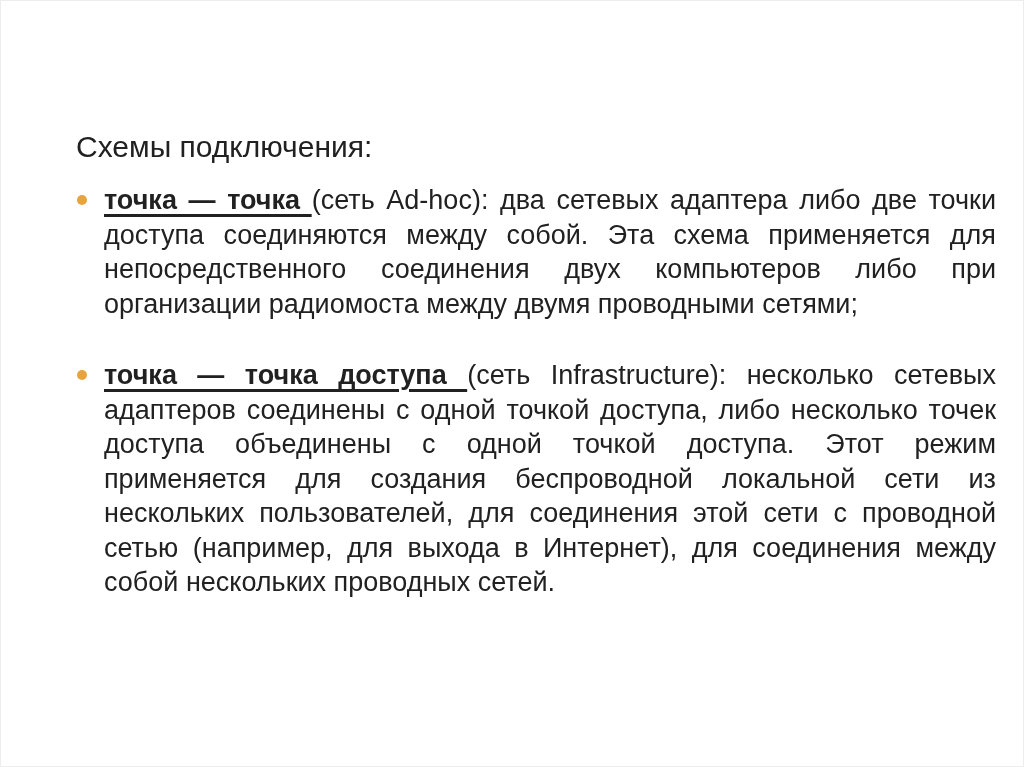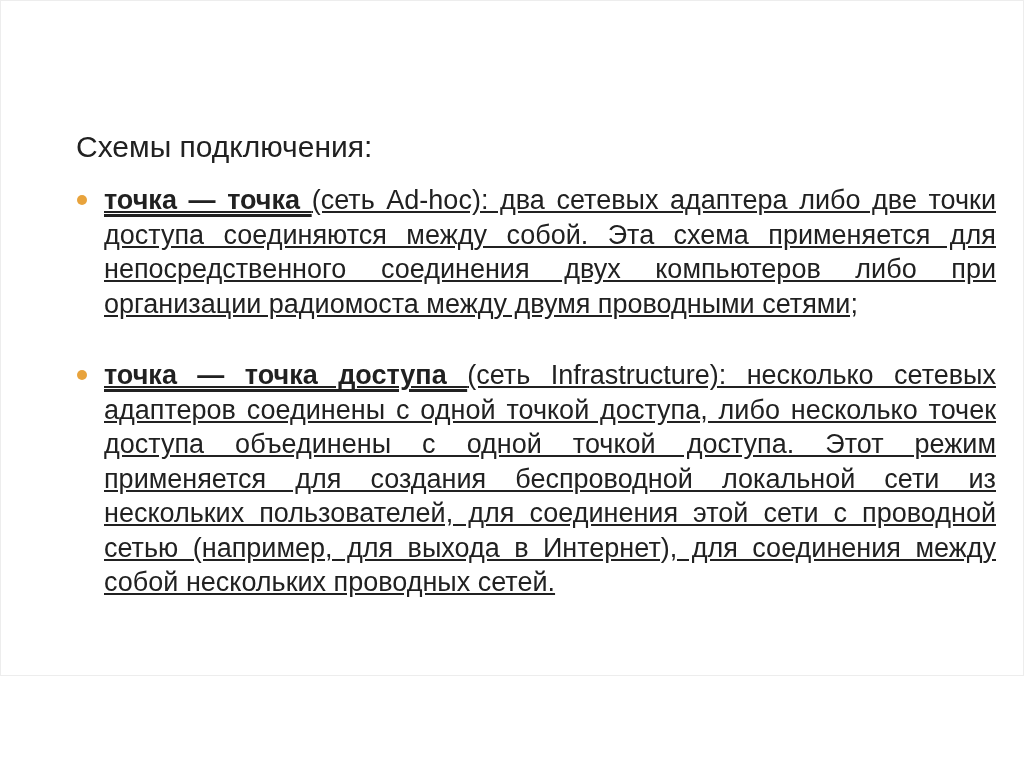--- a/index.html
+++ b/index.html
@@ -3,21 +3,21 @@
 <meta charset="utf-8">
 <style>
   html, body {
     margin: 0;
     padding: 0;
     background: #ffffff;
   }
   .slide {
     position: relative;
     width: 1024px;
-    height: 676px;
+    height: 767px;
     box-sizing: border-box;
     background: #ffffff;
     border: 1px solid #ededed;
     overflow: hidden;
     font-family: "Liberation Sans", "DejaVu Sans", sans-serif;
     color: #212121;
   }
   .content {
     position: absolute;
     left: 75px;
@@ -37,21 +37,20 @@
     margin: 0;
     padding: 0;
   }
   li.bullet {
     position: relative;
     padding-left: 28px;
     font-size: 27px;
     line-height: 34.5px;
     text-align: justify;
     color: #212121;
-    text-decoration: underline;
   }
   li.bullet + li.bullet {
     margin-top: 37px;
   }
   .dot {
     position: absolute;
     left: 1px;
     top: 12px;
     width: 10px;
     height: 10px;

